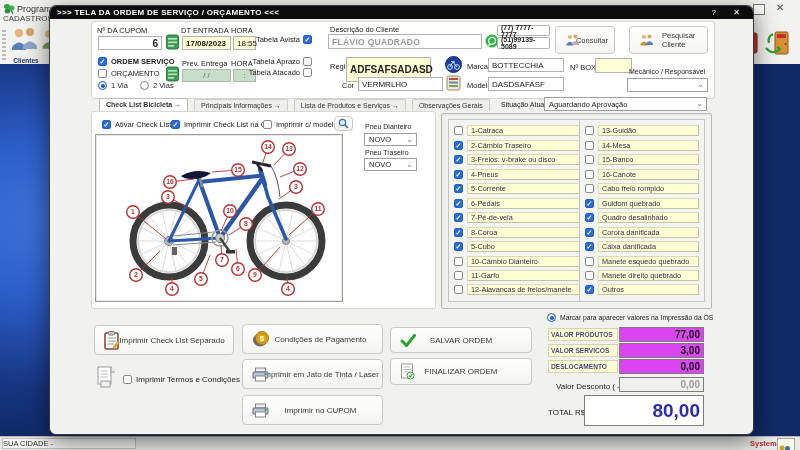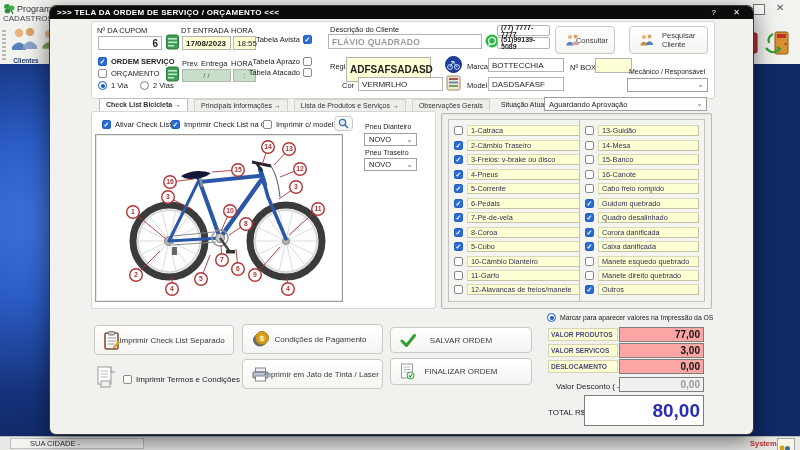--- a/index.html
+++ b/index.html
@@ -12,21 +12,21 @@
   .bg-menu{position:absolute;left:3px;top:14px;font-size:8px;color:#444;}
   .bg-winbox{position:absolute;left:753px;top:4px;width:10px;height:9px;border:1px solid #777;background:#fff;}
   .bg-winclose{position:absolute;left:776px;top:2px;font-size:10px;color:#555;}
   .dots{position:absolute;left:2px;top:30px;width:4px;height:30px;
         background:repeating-linear-gradient(#b9b9b9 0 2px,transparent 2px 4px);}
   .toolbtn-label{font-size:6.5px;font-weight:bold;color:#1c3a6e;text-align:center;}
   .bg-main{position:absolute;left:0;top:64px;width:800px;height:372px;
            background:radial-gradient(ellipse 65% 60% at 14% 42%, #4478e0 0%, #2c5ec8 38%, #16347e 78%, #102a66 100%);}
   .bg-status{position:absolute;left:0;top:436px;width:800px;height:14px;background:#e9e9e6;border-top:1px solid #b9b9b9;}
   .status-cell{position:absolute;left:2px;top:1px;width:134px;height:11px;border:1px solid #c2c2c2;background:#f4f4f1;
-               font-size:7.5px;color:#333;line-height:10px;padding-left:19px;box-sizing:border-box;margin-left:8px;}
+               font-size:7.5px;color:#333;line-height:10px;padding-left:0;box-sizing:border-box;}
   .status-sys{position:absolute;left:750px;top:2px;font-size:7.5px;font-weight:bold;color:#c03030;}
   .tray{position:absolute;left:777px;top:1px;width:16px;height:11px;border:1px solid #a5a5a5;background:#f7f7e6;}
   
   .dlg{position:absolute;left:49px;top:5px;width:703px;height:428px;background:#f1f1ee;border-radius:7px;
        box-shadow:0 6px 24px rgba(0,0,0,.55);border:1px solid #39393b;}
   .dlg-title{position:absolute;left:0;top:0;width:100%;height:13px;background:#0c0c0c;border-radius:6px 6px 0 0;
              color:#fff;font-size:8px;font-weight:bold;letter-spacing:.3px;line-height:13px;padding-left:7px;box-sizing:border-box;}
   .dlg-help{position:absolute;right:37px;top:0;color:#fff;font-size:8px;line-height:13px;}
   .dlg-close{position:absolute;right:13px;top:0;color:#fff;font-size:8px;line-height:13px;}
   .panel{position:absolute;background:#fff;border:1px solid #d6d6d2;border-radius:3px;}
@@ -60,21 +60,21 @@
   .clrow{display:flex;align-items:center;gap:4px;height:11px;}
   .strip{flex:1;height:11px;background:#ffffd4;border:1px solid #dadabd;border-right-color:#c2c2a8;
          border-bottom-color:#c2c2a8;font-size:7.3px;color:#2e2e52;line-height:10px;padding:0 3px;
          white-space:nowrap;overflow:hidden;box-sizing:border-box;}
   .trow{display:flex;justify-content:flex-end;align-items:center;gap:3px;height:10px;margin-bottom:1px;}
   .trow:first-child{margin-bottom:12px;}
   .tlbl{font-size:7.5px;color:#222;white-space:nowrap;}
   .vrow{display:flex;gap:1px;align-items:center;margin-bottom:1px;}
   .vstrip{width:70px;height:13px;background:#ffffd4;border:1px solid #d3d3b8;font-size:6.6px;font-weight:bold;
           color:#4a4a80;line-height:12px;padding:0 2px;box-sizing:border-box;white-space:nowrap;overflow:hidden;}
-  .vbox{width:85px;height:15px;background:#fca5a5;border:1px solid #7d7d7d;font-size:10px;font-weight:bold;color:#111;
+  .vbox{width:85px;height:15px;background:#d946ef;border:1px solid #7d7d7d;font-size:10px;font-weight:bold;color:#111;
         text-align:right;line-height:13px;padding:0 3px;box-sizing:border-box;}
   .bikepanel{position:absolute;background:#fff;border:1px solid #9d9d99;box-shadow:inset 0 0 0 1px #e8e8e4;}
 </style>
 </head>
 <body>
 
 <div class="screen">
 
   <div class="bg-header">
     <svg class="abs" style="left:3px;top:3px" width="12" height="12" viewBox="0 0 12 12">
@@ -566,20 +566,31 @@
       <span class="bicon">
           <svg width="17" height="15" viewBox="0 0 17 15">
         <rect x="3.5" y="1" width="10" height="4" fill="#eee" stroke="#888"></rect>
         <rect x="1" y="5" width="15" height="6" rx="1" fill="#b8c4d8" stroke="#667"></rect>
         <rect x="3.5" y="9" width="10" height="5" fill="#fff" stroke="#888"></rect>
         <circle cx="13.5" cy="7" r=".9" fill="#3a7a3a"></circle>
       </svg>
         </span>
       <span style="margin-left:16px">Imprimir em Jato de Tinta / Laser</span>
     </div>
+    <div class="btn" style="left:192px;top:389px;width:141px;height:30px">
+      <span class="bicon">
+          <svg width="17" height="15" viewBox="0 0 17 15">
+        <rect x="3.5" y="1" width="10" height="4" fill="#eee" stroke="#888"></rect>
+        <rect x="1" y="5" width="15" height="6" rx="1" fill="#b8c4d8" stroke="#667"></rect>
+        <rect x="3.5" y="9" width="10" height="5" fill="#fff" stroke="#888"></rect>
+        <circle cx="13.5" cy="7" r=".9" fill="#3a7a3a"></circle>
+      </svg>
+        </span>
+      <span style="margin-left:16px">Imprimir no CUPOM</span>
+    </div>
 
     <div class="btn" style="left:340px;top:321px;width:142px;height:26px">
       <span class="bicon">
           <svg width="16" height="13" viewBox="0 0 16 13">
         <path d="M2,7 L6.5,11.5 L14.5,1.5" fill="none" stroke="#2fa02f" stroke-width="3" stroke-linecap="round"></path>
       </svg>
         </span>
       <span>SALVAR ORDEM</span>
     </div>
     <div class="btn" style="left:340px;top:352px;width:142px;height:27px">

